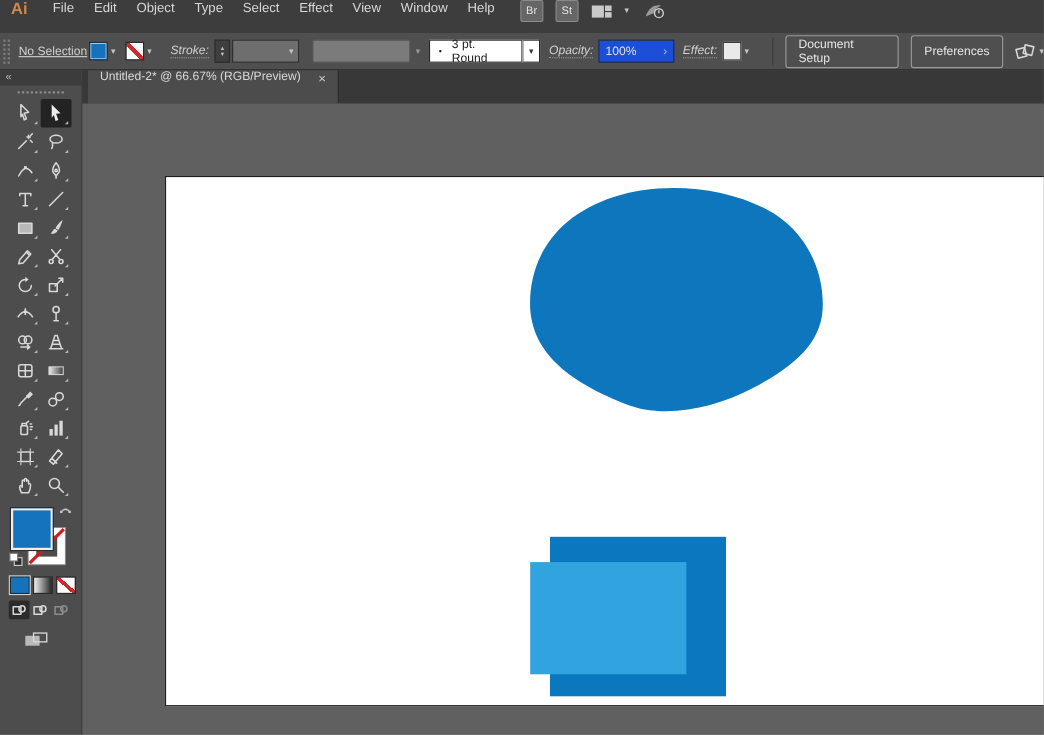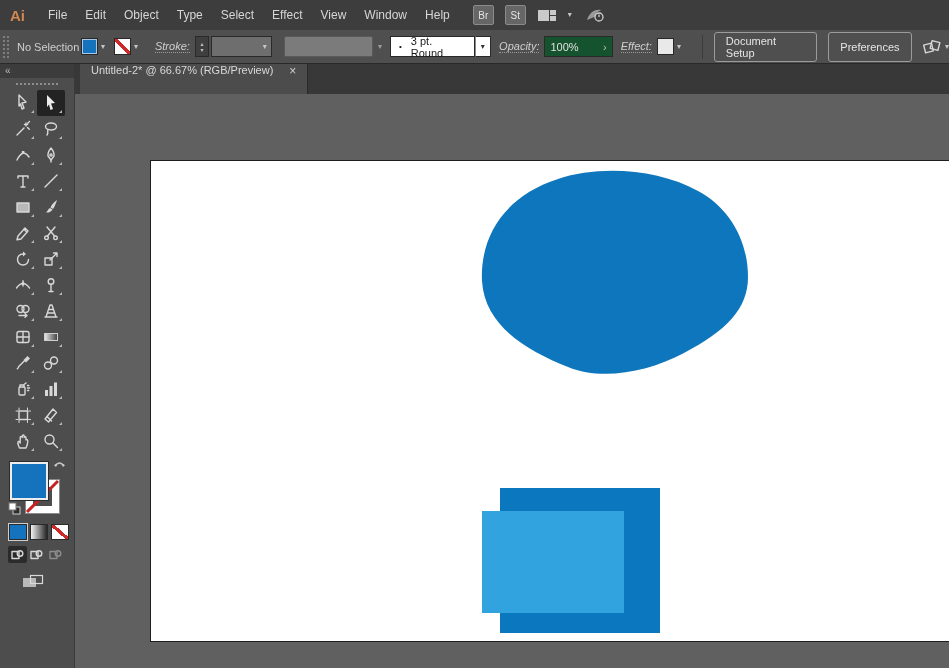--- a/index.html
+++ b/index.html
@@ -2,57 +2,57 @@
 <html><head>
 <meta charset="utf-8">
 <style>
   html,body{margin:0;padding:0;}
   body{width:949px;height:668px;position:relative;overflow:hidden;
        background:#606060;font-family:"Liberation Sans",sans-serif;
        -webkit-user-select:none;user-select:none;}
 
   
   .menubar{position:absolute;top:0;left:0;right:0;height:30px;background:#3d3d3d;
-           border-bottom:1px solid #2b2b2b;display:flex;align-items:center;
+           border-bottom:1px solid #2b2b2b;display:flex;align-items:flex-start;
            color:#d6d6d6;font-size:12px;}
   .ai-logo{color:#d08850;font-weight:bold;font-size:15px;margin:0 14px 0 10px;}
   .menu-item{padding:0 9px;cursor:default;}
   .menu-right{display:flex;align-items:center;gap:11px;margin-left:14px;}
   .sq-btn{width:19px;height:18px;background:#666;border:1px solid #8b8b8b;border-radius:2px;
           font-size:10px;color:#e3e3e3;display:flex;align-items:center;justify-content:center;}
   .chev{font-size:8px;color:#c6c6c6;line-height:1;}
 
   
   .controlbar{position:absolute;top:30px;left:0;right:0;height:33px;background:#4f4f4f;
               border-bottom:1px solid #292929;display:flex;align-items:center;
               color:#cfcfcf;font-size:11px;}
   .grip-v{width:2px;height:22px;border-left:2px dotted #7e7e7e;border-right:2px dotted #7e7e7e;
           margin:0 8px 0 3px;}
-  .nosel{width:66px;}
+  .nosel{width:66px;text-decoration:underline;}
   .swgrp{display:flex;align-items:center;gap:3px;margin-right:9px;}
   .sw{width:15px;height:15px;border:1px solid #282828;}
   .sw-fill{background:#1473bc;box-shadow:inset 0 0 0 1px #a8c9e6;}
   .sw-none{background:linear-gradient(to top right,#fff 42%,#cf2a2a 42% 58%,#fff 58%);}
   .sw-style{background:#e9e9e9;}
   .lbl{border-bottom:1px dotted #9a9a9a;margin:0 5px 0 8px;font-style:italic;}
   .stepper{width:13px;height:19px;background:#3f3f3f;border:1px solid #2a2a2a;display:flex;
            flex-direction:column;align-items:center;justify-content:center;font-size:6px;
            color:#c2c2c2;line-height:6px;}
   .sw-width{width:56px;height:19px;background:#6e6e6e;border:1px solid #2a2a2a;display:flex;
             align-items:center;justify-content:flex-end;padding-right:4px;margin-left:2px;}
   .brush-disabled{width:90px;height:19px;background:#7b7b7b;border:1px solid #5a5a5a;
                   border-radius:2px;margin-left:12px;}
   .brush-chev{color:#9b9b9b;margin:0 8px 0 5px;}
   .brushdef{display:flex;align-items:center;height:19px;background:#fff;border:1px solid #2a2a2a;
             color:#1b1b1b;padding:0 8px;gap:9px;}
   .brushdef .dot{font-size:8px;color:#111;}
   .brushdef-chev{width:15px;height:19px;background:#fff;border:1px solid #2a2a2a;border-left:1px solid #8a8a8a;
                  display:flex;align-items:center;justify-content:center;color:#333;}
   .opfield{display:flex;align-items:center;justify-content:space-between;width:58px;height:19px;
-           background:#14532d;border:1px solid #2a2a2a;padding:0 5px;color:#e0e0e0;}
+           background:#1d4ed8;border:1px solid #2a2a2a;padding:0 5px;color:#e0e0e0;}
   .opfield .arr{color:#bdbdbd;font-size:11px;}
   .vsep{width:1px;height:24px;background:#3b3b3b;margin-left:12px;}
   .ctl-btn{height:20px;border:1px solid #9b9b9b;border-radius:3px;color:#e5e5e5;
            padding:4px 11px;margin-left:11px;display:flex;align-items:center;background:transparent;}
 
   
   .dockhead{position:absolute;top:64px;left:0;width:74px;height:14px;background:#3c3c3c;
             color:#b8b8b8;font-size:10px;line-height:13px;padding-left:5px;box-sizing:border-box;
             letter-spacing:-1px;}
   .tabbar{position:absolute;top:64px;left:74px;right:0;height:30px;background:#383838;

